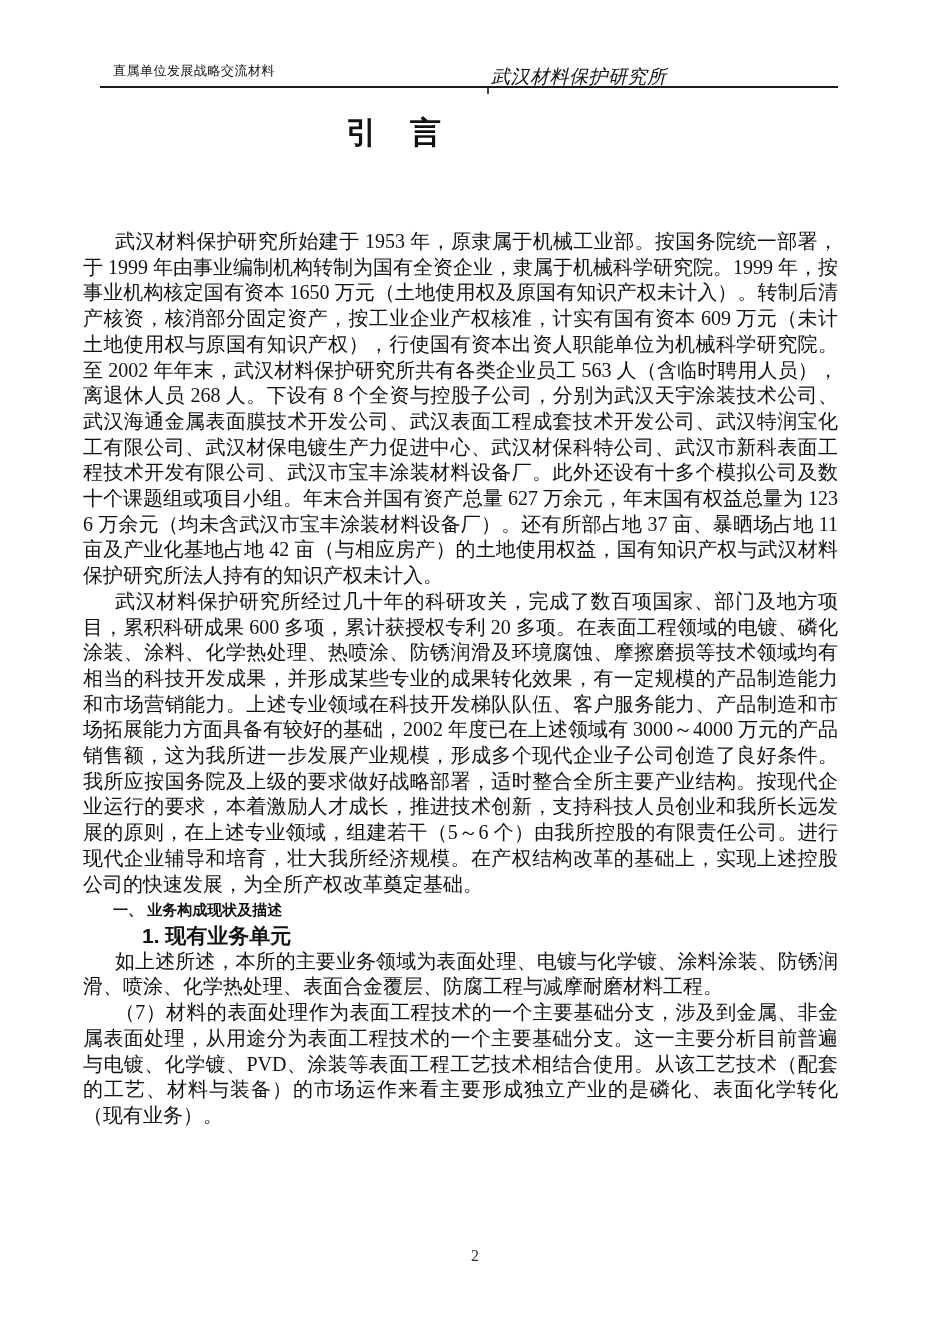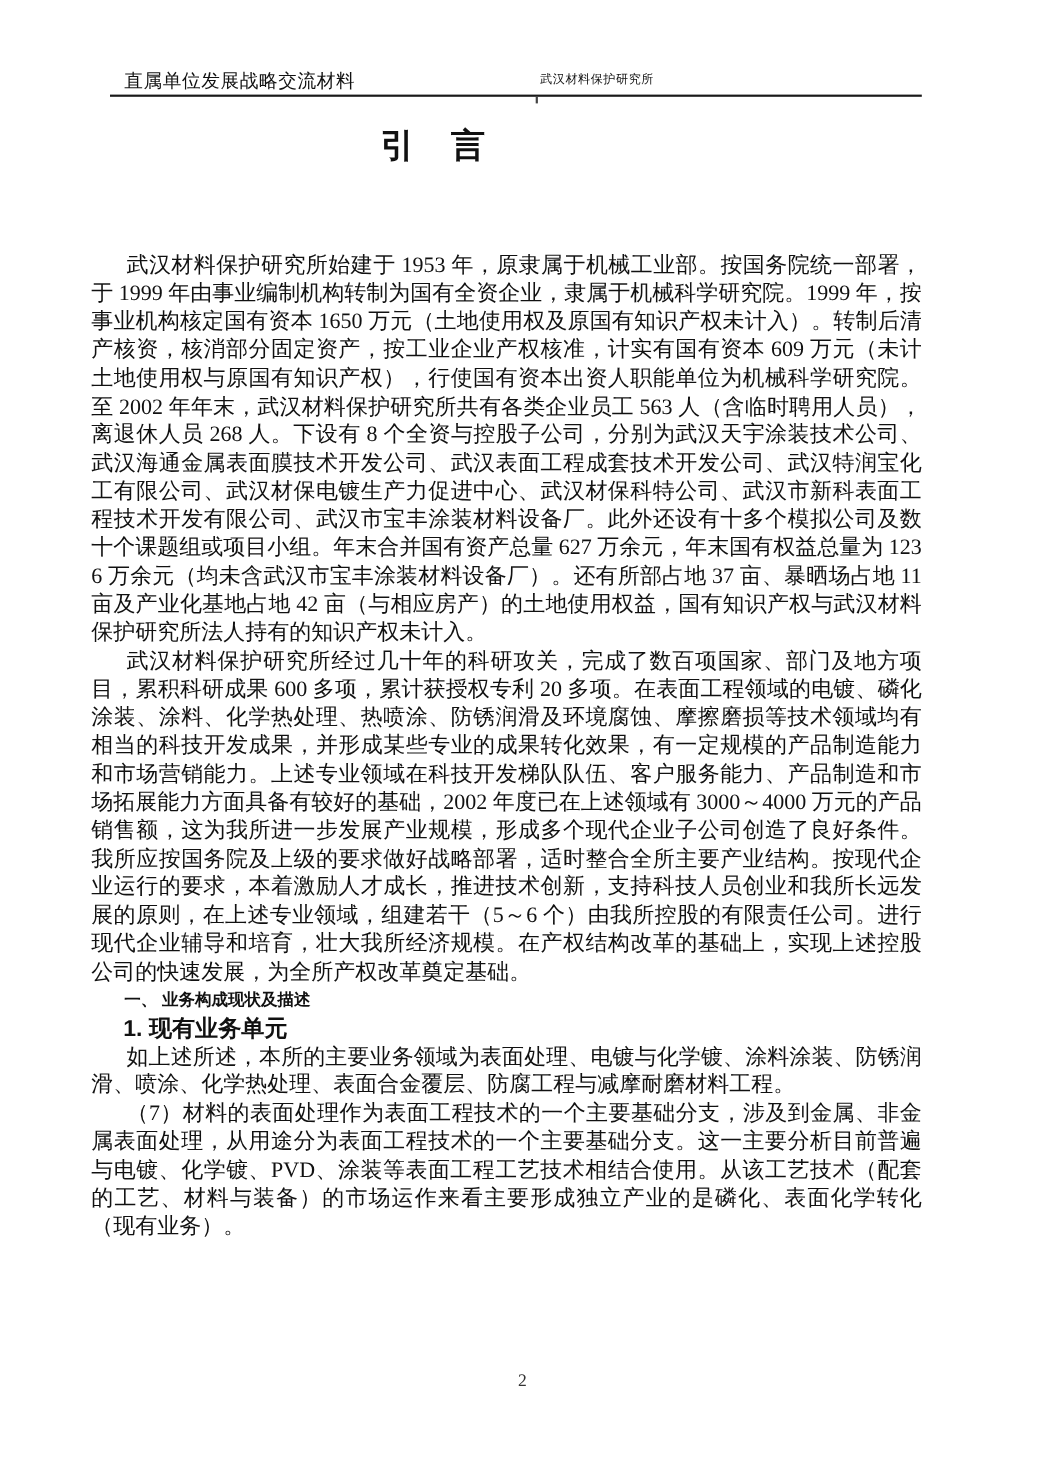--- a/index.html
+++ b/index.html
@@ -13,31 +13,32 @@
     position: relative;
     overflow: hidden;
     font-family: "Liberation Serif", "DejaVu Serif", serif;
     color: #111111;
   }
   
   .page-header-left {
     position: absolute;
     left: 113px;
     top: 62px;
-    font-size: 17px;
+    font-size: 13px;
     letter-spacing: 0.5px;
     white-space: nowrap;
   }
   .page-header-right {
     position: absolute;
     left: 491px;
     top: 64px;
-    font-size: 11px;
+    font-size: 19px;
     letter-spacing: 0.5px;
     white-space: nowrap;
+    font-style: italic;
   }
   .header-rule {
     position: absolute;
     left: 100px;
     top: 86px;
     width: 738px;
     height: 2px;
     background: #1a1a1a;
   }
   .header-center-tick {
@@ -77,21 +78,21 @@
   }
   .heading-1 {
     margin: 0 0 0 30px;
     font-family: "Liberation Sans", "DejaVu Sans", sans-serif;
     font-weight: bold;
     font-size: 15px;
     line-height: 25.7px;
     text-align: left;
   }
   .heading-2 {
-    margin: 0 0 0 29px;
+    margin: 0 0 0 59px;
     font-family: "Liberation Sans", "DejaVu Sans", sans-serif;
     font-weight: bold;
     font-size: 21px;
     line-height: 25.7px;
     text-align: left;
   }
   
   .page-number {
     position: absolute;
     left: 0;

